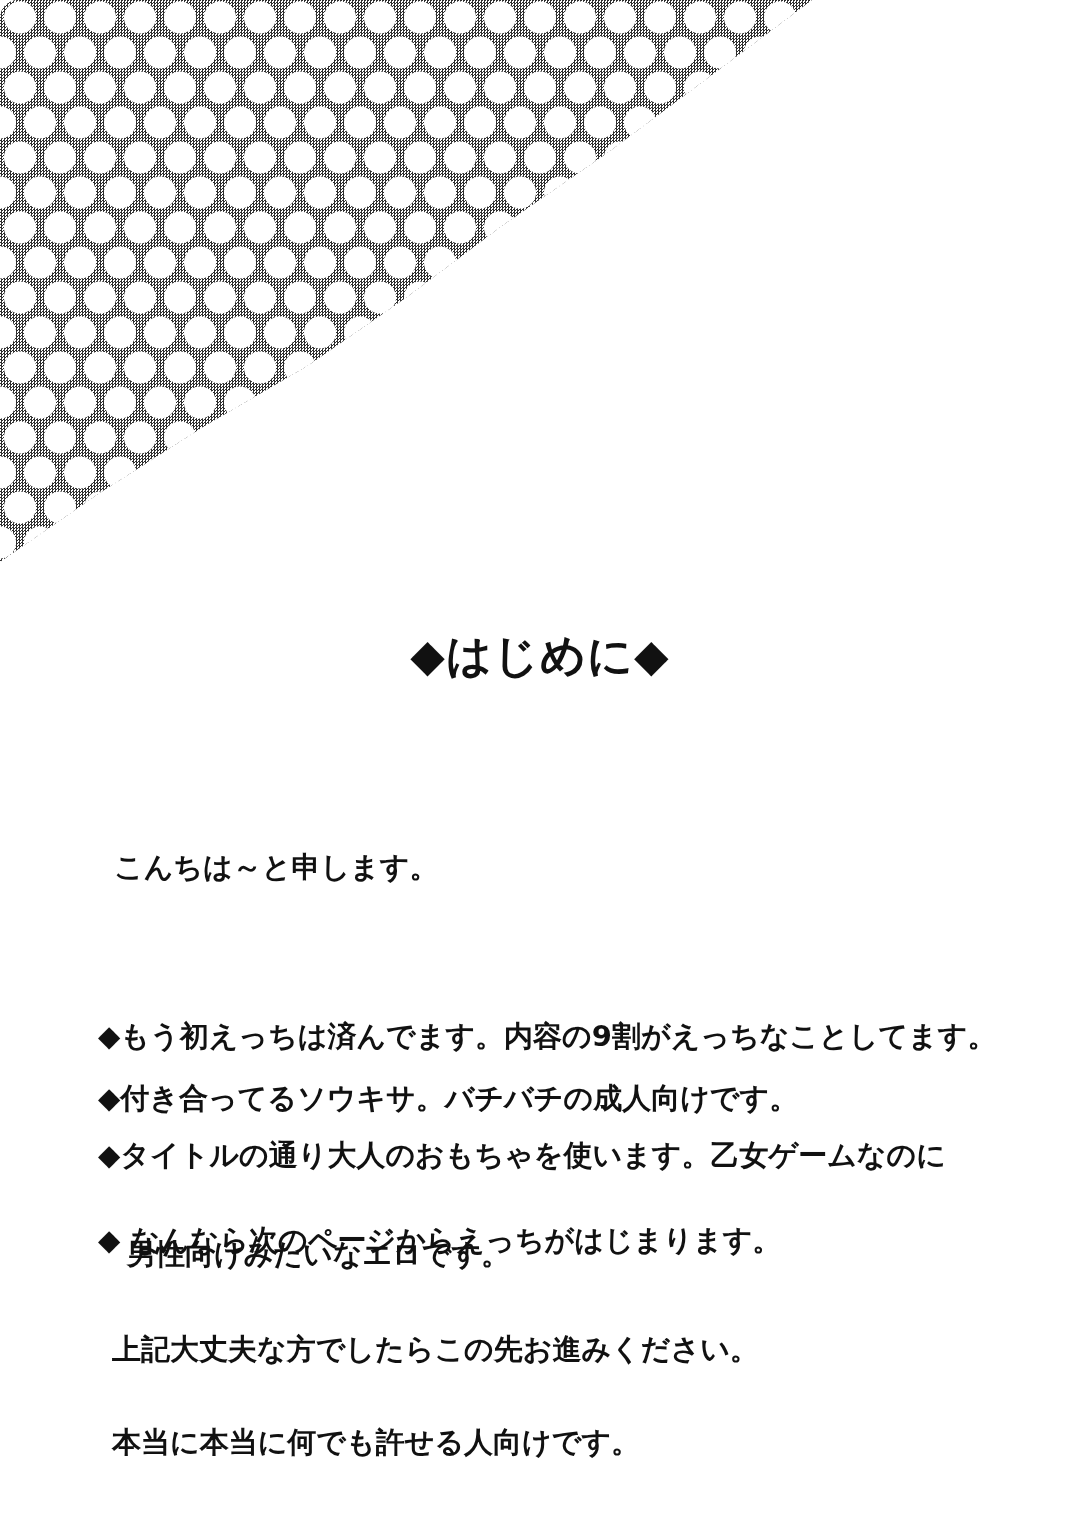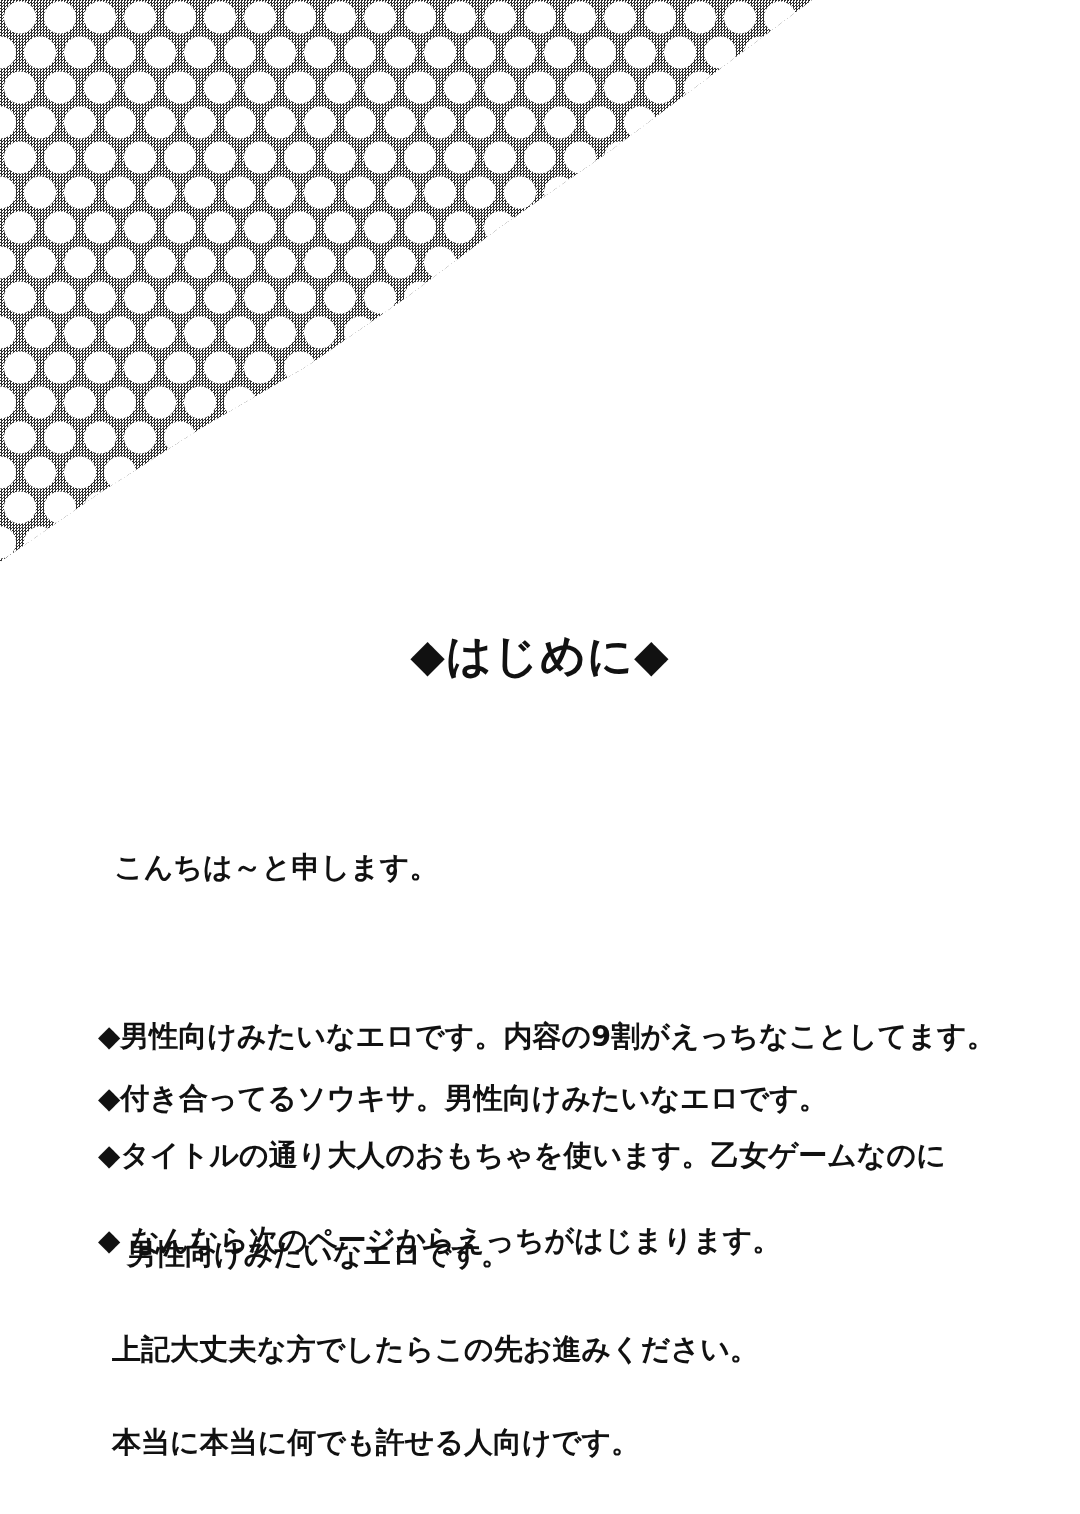--- a/index.html
+++ b/index.html
@@ -9,20 +9,21 @@
   }
   .page {
     position: relative;
     width: 1080px;
     height: 1514px;
     background: #ffffff;
     overflow: hidden;
     color: #111111;
     font-family: "DejaVu Sans", sans-serif;
     font-weight: 700;
+    border-radius: 18px;
   }
   
   .halftone {
     position: absolute;
     left: 0;
     top: 0;
     width: 812px;
     height: 562px;
     clip-path: polygon(0 0, 100% 0, 88% 13%, 75% 27%, 62% 40%, 50% 53%, 38% 65%, 25% 76%, 12% 88%, 0 100%);
     background-image:
@@ -63,25 +64,25 @@
 
   <div class="halftone"></div>
 
   <div class="title">◆はじめに◆</div>
 
   <div class="tblock intro">
     <div>こんちは～と申します。</div>
   </div>
 
   <div class="tblock bullet1">
-    <div>◆男性向けみたいなエロです。内容の9割がえっちなことしてます。</div>
+    <div>◆もう初えっちは済んでます。内容の9割がえっちなことしてます。</div>
   </div>
 
   <div class="tblock bullet2">
-    <div>◆付き合ってるソウキサ。男性向けみたいなエロです。</div>
+    <div>◆付き合ってるソウキサ。バチバチの成人向けです。</div>
   </div>
 
   <div class="tblock bullet4">
     <div>◆ なんなら次のページからえっちがはじまります。</div>
   </div>
 
   <div class="tblock bullet3">
     <div>◆タイトルの通り大人のおもちゃを使います。乙女ゲームなのに</div>
     <div class="wrap-line">男性向けみたいなエロです。</div>
   </div>

